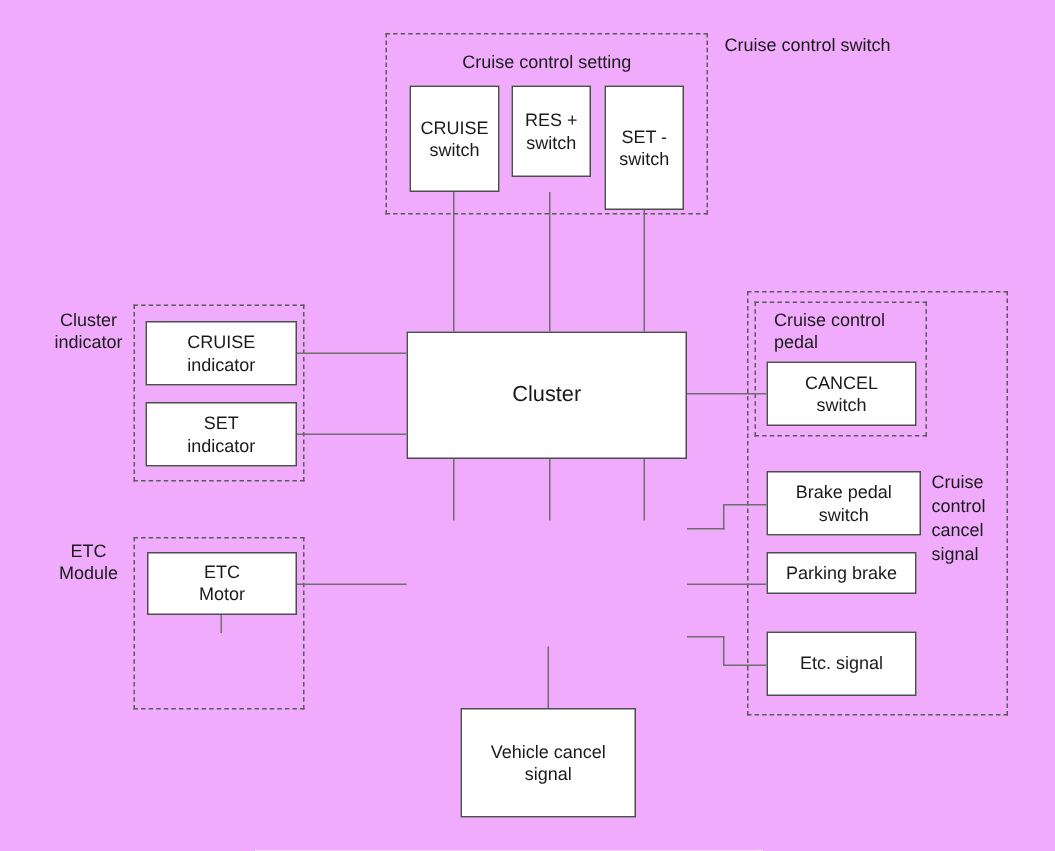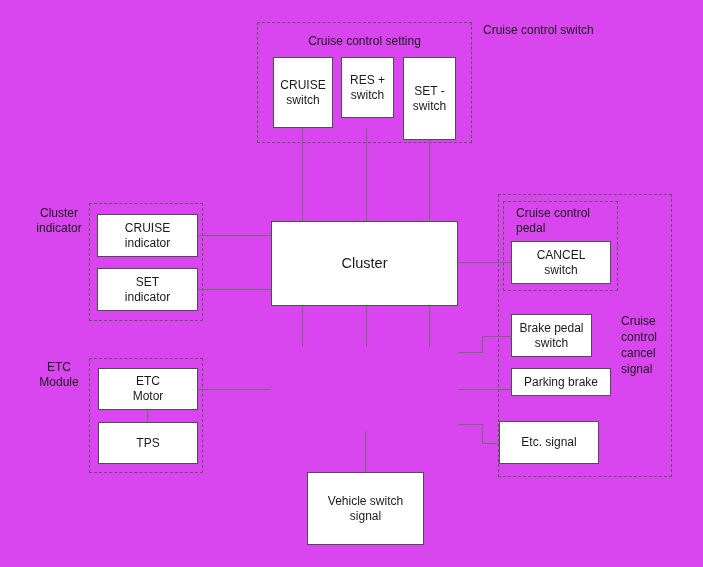--- a/index.html
+++ b/index.html
@@ -4,21 +4,21 @@
 <style>
   html, body {
     margin: 0;
     padding: 0;
     background: #ffffff;
   }
   #canvas {
     position: relative;
     width: 703px;
     height: 567px;
-    background: #d946ef;
+    background: #f0abfc;
     font-family: "Liberation Sans", "DejaVu Sans", sans-serif;
     color: #1a1a1a;
     overflow: hidden;
   }
   .node {
     position: absolute;
     border: 1px solid #4d4d4d;
     background: #ffffff;
     display: flex;
     align-items: center;
@@ -93,28 +93,27 @@
 indicator</div>
   <div class="node" style="left:97px; top:268px; width:101px; height:43px;">SET
 indicator</div>
 
   <div class="node" style="left:511px; top:241px; width:100px; height:43px;">CANCEL
 switch</div>
 
 
   <div class="node" style="left:98px; top:368px; width:100px; height:42px;">ETC
 Motor</div>
-  <div class="node" style="left:98px; top:422px; width:100px; height:42px;">TPS</div>
 
-  <div class="node" style="left:511px; top:314px; width:81px; height:43px;">Brake pedal
+  <div class="node" style="left:511px; top:314px; width:103px; height:43px;">Brake pedal
 switch</div>
   <div class="node" style="left:511px; top:368px; width:100px; height:28px;">Parking brake</div>
-  <div class="node" style="left:499px; top:421px; width:100px; height:43px;">Etc. signal</div>
+  <div class="node" style="left:511px; top:421px; width:100px; height:43px;">Etc. signal</div>
 
-  <div class="node" style="left:307px; top:472px; width:117px; height:73px;">Vehicle switch
+  <div class="node" style="left:307px; top:472px; width:117px; height:73px;">Vehicle cancel
 signal</div>
 
   <div class="conn v" style="left:302px; top:128px; height:93px;"></div>
   <div class="conn v" style="left:366px; top:128px; height:93px;"></div>
   <div class="conn v" style="left:429px; top:128px; height:93px;"></div>
 
   <div class="conn v" style="left:302px; top:306px; height:41px;"></div>
   <div class="conn v" style="left:366px; top:306px; height:41px;"></div>
   <div class="conn v" style="left:429px; top:306px; height:41px;"></div>
 

